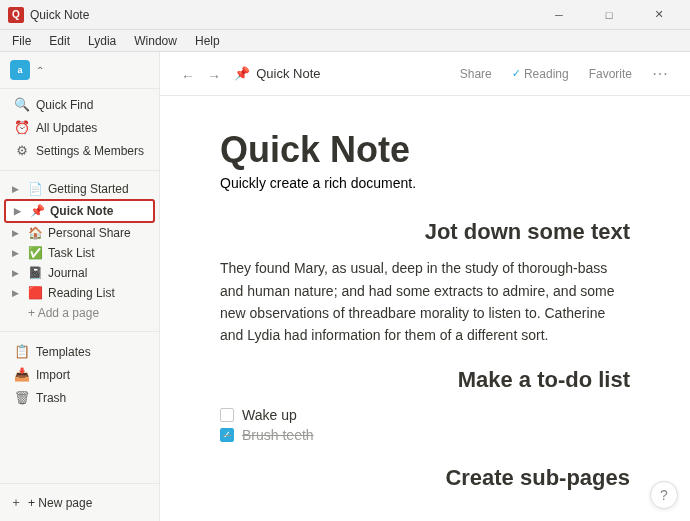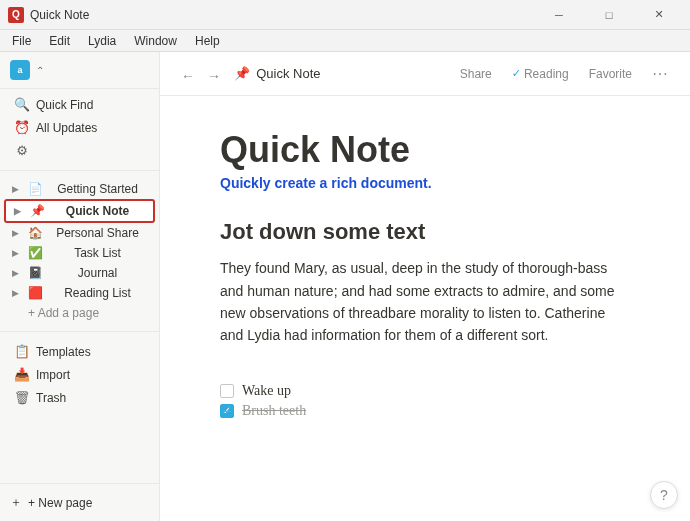--- a/index.html
+++ b/index.html
@@ -145,21 +145,21 @@
       border-radius: 3px;
       margin: 0 4px;
     }
     .tree-item.active {
       background: #fff;
       border: 2px solid #c8302a;
       font-weight: 600;
     }
     .tree-toggle { width: 12px; font-size: 9px; color: #888; }
     .tree-icon { font-size: 12px; width: 16px; text-align: center; }
-    .tree-label { flex: 1; text-align: center; }
+    .tree-label { flex: 1; }
 
     .add-page-item {
       display: flex;
       align-items: center;
       padding: 3px 8px 3px 24px;
       gap: 4px;
       cursor: pointer;
       font-size: 12px;
       color: #888;
       margin: 0 4px;
@@ -232,51 +232,50 @@
 
     .page-main-title {
       font-size: 36px;
       font-weight: 700;
       color: #37352f;
       margin-bottom: 4px;
       line-height: 1.2;
     }
     .page-subtitle {
       font-size: 14px;
-      color: #1d4ed8;
+      color: #000000;
       margin-bottom: 28px;
-      font-weight: bold;
     }
 
     .section-heading {
       font-size: 22px;
       font-weight: 700;
       color: #37352f;
       margin-top: 20px;
       margin-bottom: 12px;
+      text-align: right;
     }
 
     .body-text {
       font-size: 14px;
       color: #37352f;
       line-height: 1.6;
-      margin-bottom: 34px;
+      margin-bottom: 19px;
     }
 
     .todo-list {
       margin-bottom: 20px;
     }
     .todo-item {
       display: flex;
       align-items: center;
       gap: 8px;
       padding: 2px 0;
       font-size: 14px;
       color: #37352f;
-      font-family: Liberation Serif, serif;
     }
     .todo-item.checked { text-decoration: line-through; color: #9b9a97; }
     .checkbox {
       width: 14px; height: 14px;
       border: 1.5px solid #c7c7c7;
       border-radius: 2px;
       display: flex; align-items: center; justify-content: center;
       background: #fff;
       cursor: pointer;
       flex-shrink: 0;
@@ -344,20 +343,21 @@
         <div class="nav-item">
           <span class="nav-icon">🔍</span>
           <span>Quick Find</span>
         </div>
         <div class="nav-item">
           <span class="nav-icon">⏰</span>
           <span>All Updates</span>
         </div>
         <div class="nav-item">
           <span class="nav-icon">⚙</span>
+          <span>Settings &amp; Members</span>
         </div>
       </div>
 
       <div class="sidebar-divider"></div>
 
       <div class="tree-section">
         <div class="tree-item">
           <span class="tree-toggle">▶</span>
           <span class="tree-icon">📄</span>
           <span class="tree-label">Getting Started</span>
@@ -440,31 +440,33 @@
       </div>
 
       <div class="content-body">
 
         <h1 class="page-main-title">Quick Note</h1>
         <p class="page-subtitle">Quickly create a rich document.</p>
 
         <h2 class="section-heading">Jot down some text</h2>
         <p class="body-text">They found Mary, as usual, deep in the study of thorough-bass and human nature; and had some extracts to admire, and some new observations of threadbare morality to listen to. Catherine and Lydia had information for them of a different sort.</p>
 
+        <h2 class="section-heading">Make a to-do list</h2>
         <div class="todo-list">
           <div class="todo-item">
             <div class="checkbox"></div>
             <span>Wake up</span>
           </div>
           <div class="todo-item checked">
             <div class="checkbox checked-box">✓</div>
             <span>Brush teeth</span>
           </div>
         </div>
 
+        <h2 class="section-heading">Create sub-pages</h2>
 
       </div>
     </div>
   </div>
 
   <div class="help-btn">?</div>
 
 </div>
 
 </body></html>

